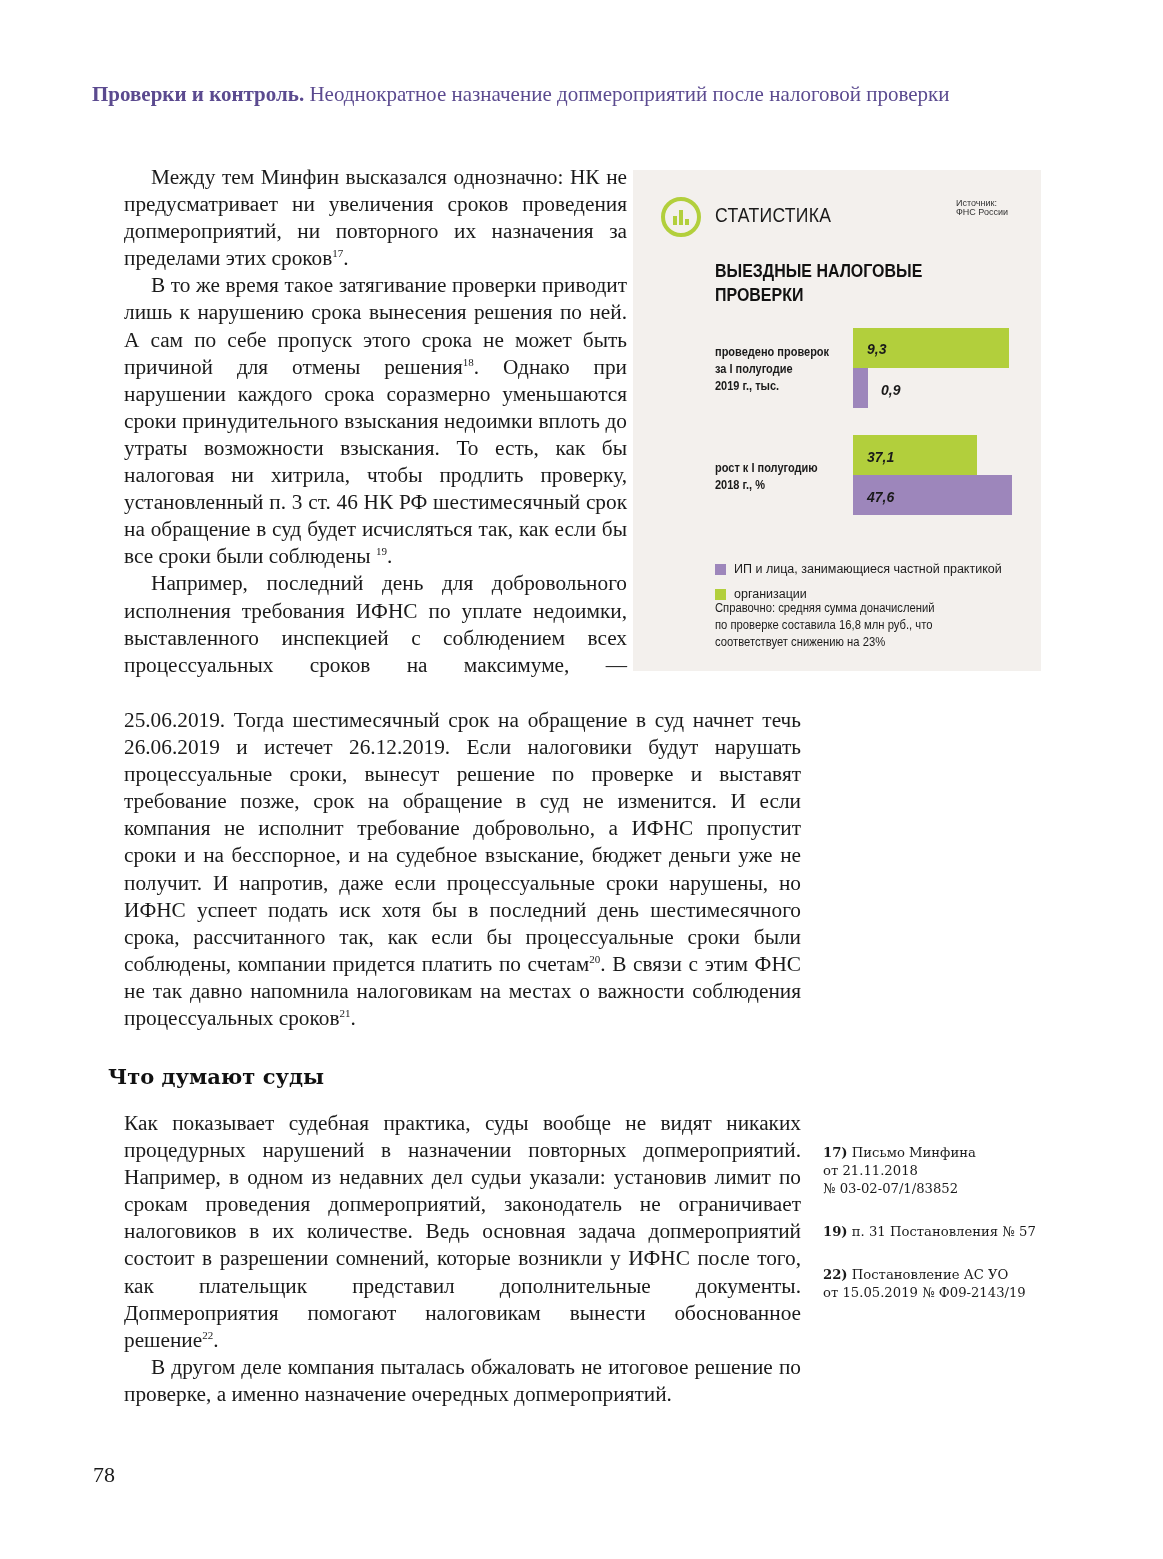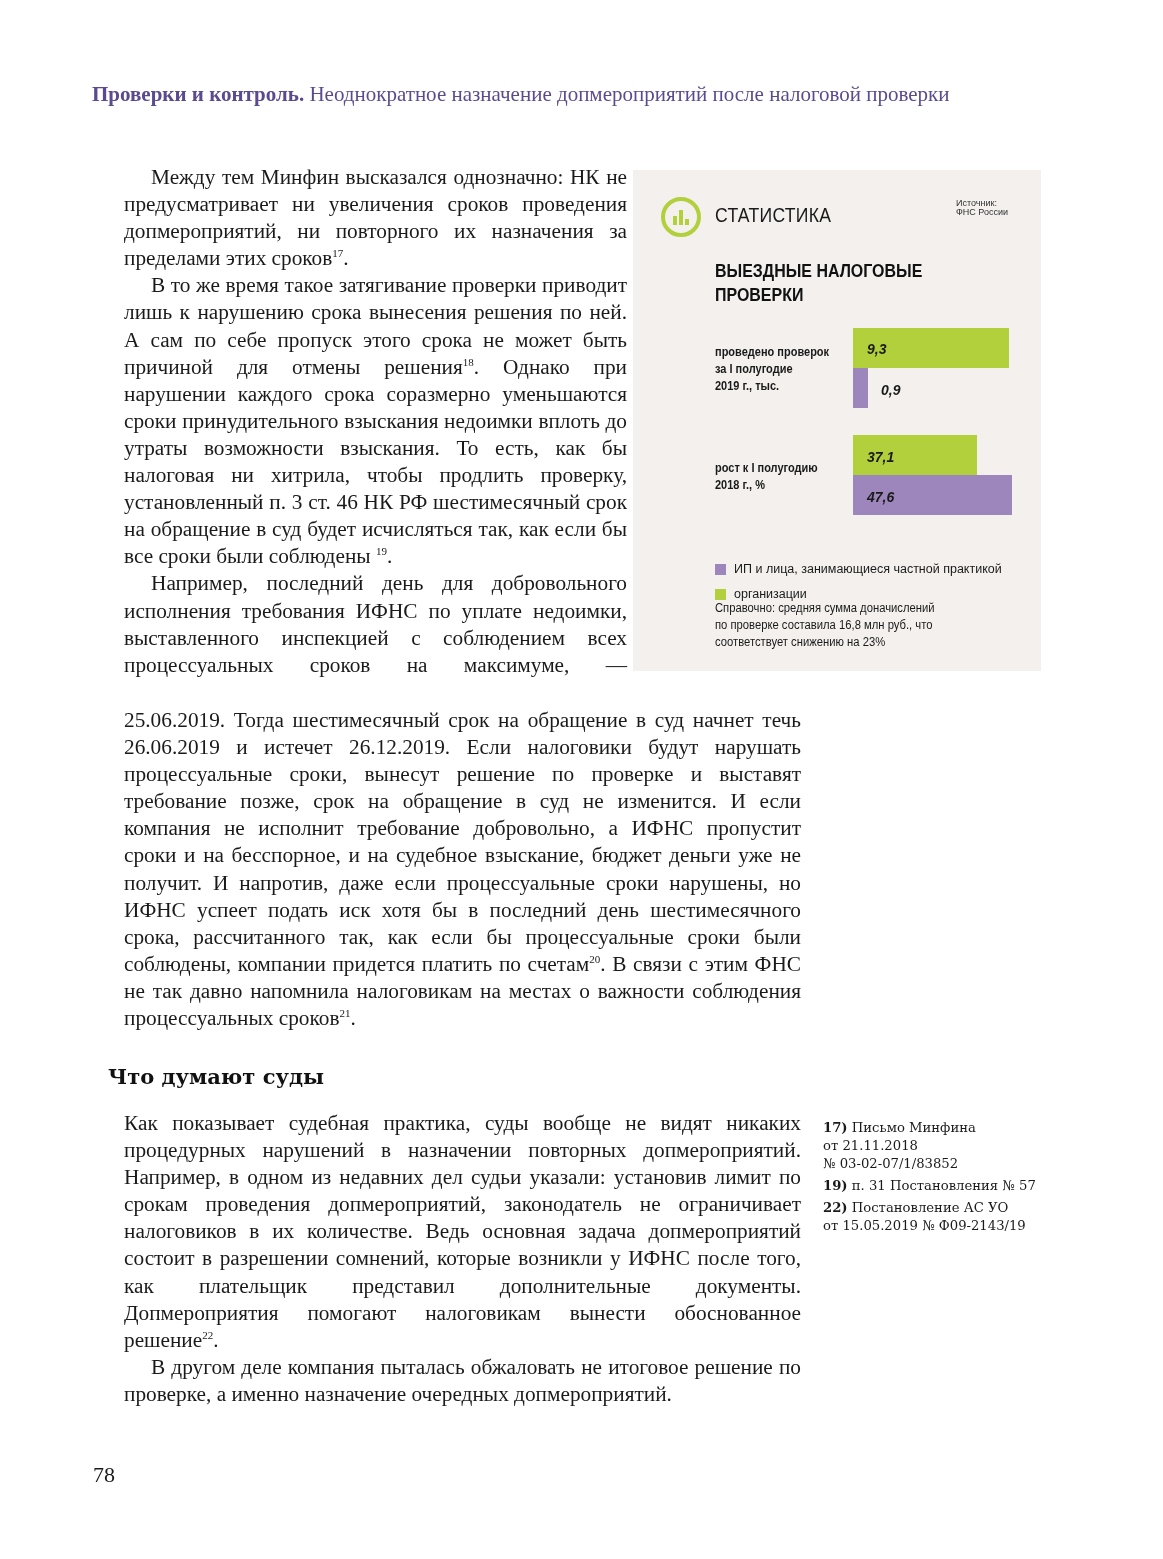--- a/index.html
+++ b/index.html
@@ -30,21 +30,21 @@
   .stats-title { position: absolute; left: 82px; top: 89px; font-size: 19px; font-weight: bold; line-height: 24px; color: #111; transform: scaleX(0.84); transform-origin: left; white-space: nowrap; }
   .group-label { position: absolute; left: 82px; font-size: 12.5px; font-weight: bold; line-height: 17px; color: #1a1a1a; transform: scaleX(0.88); transform-origin: left; white-space: nowrap; }
   .bar { position: absolute; left: 220px; height: 40px; }
   .bar-value { position: absolute; font-size: 14px; font-weight: bold; color: #1a1a1a; white-space: nowrap; font-style: italic; }
   .legend-item { position: absolute; left: 82px; font-size: 12.5px; color: #1a1a1a; display: flex; align-items: center; white-space: nowrap; }
   .legend-swatch { width: 11px; height: 11px; margin-right: 8px; display: inline-block; }
   .stats-note { position: absolute; left: 82px; top: 430px; font-size: 12.5px; line-height: 17px; color: #1a1a1a; transform: scaleX(0.9); transform-origin: left; white-space: nowrap; }
 
   
   .footnotes { position: absolute; left: 823px; top: 1119px; width: 240px; font-family: "DejaVu Serif", serif; font-size: 13.2px; line-height: 18px; color: #1a1a1a; }
-  .footnote { margin-bottom: 4px; }
+  .footnote { margin-bottom: 4px; margin-top: 25px; }
   .footnote .fn-num { font-weight: bold; }
   .footnote .fn-line { display: block; }
 </style>
 </head>
 <body>
 
 <div class="running-head">
   <span class="rh-section">Проверки и контроль.</span>
   <span>Неоднократное назначение допмероприятий после налоговой проверки</span>
 </div>

